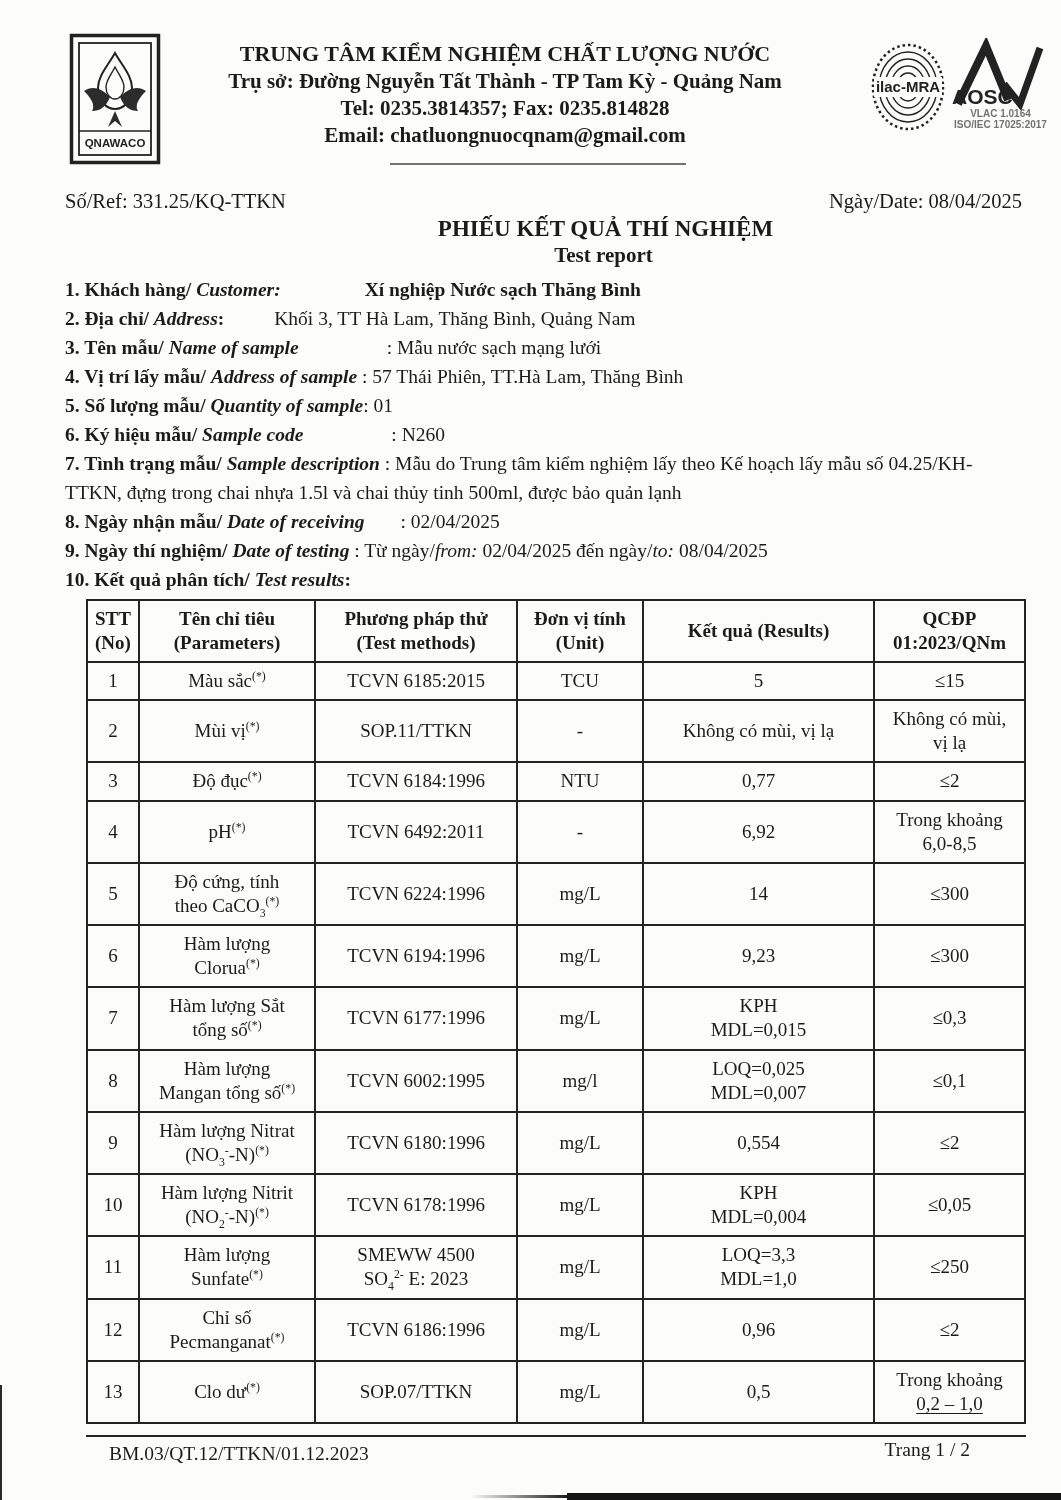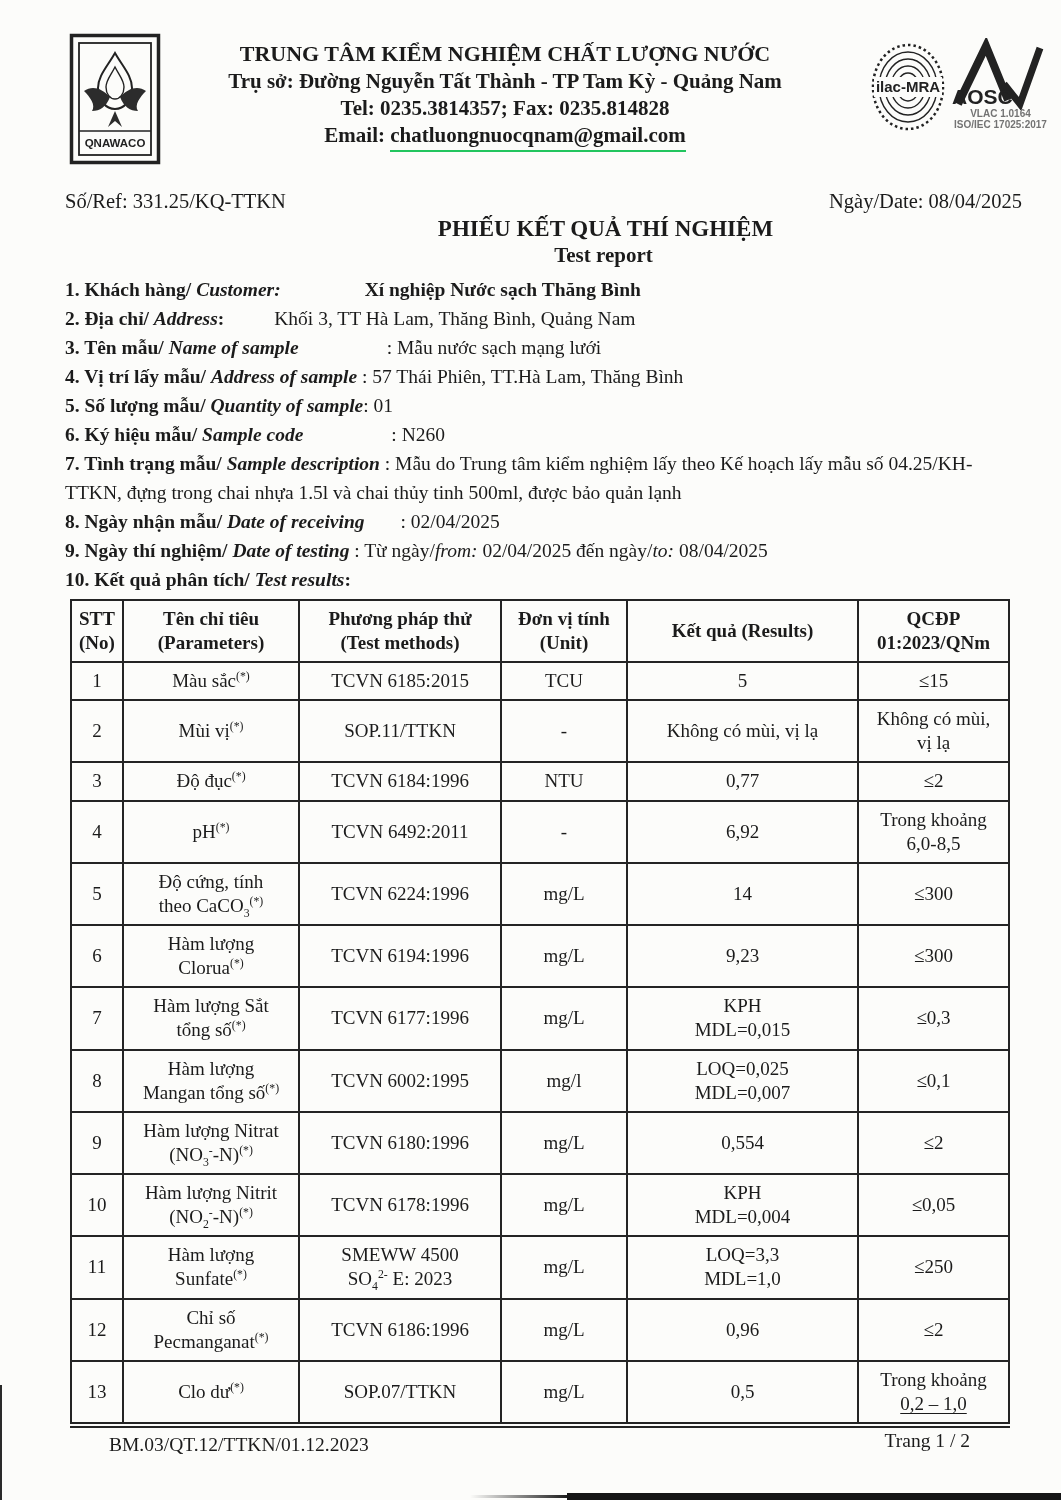--- a/index.html
+++ b/index.html
@@ -9,21 +9,21 @@
     overflow:hidden;margin:0 auto;
   }
   
   .hdr-logo{position:absolute;left:45px;top:33px;width:92px;height:132px;padding-left:24px;}
   .hdr-text{position:absolute;left:140px;top:38px;width:730px;text-align:center;}
   .hdr-company{font-size:21px;letter-spacing:.2px;white-space:nowrap;}
   .hdr-center{font-size:22px;font-weight:bold;white-space:nowrap;margin-top:3px;}
   .hdr-addr{font-size:21px;font-weight:bold;white-space:nowrap;margin-top:2px;}
   .hdr-tel{font-size:21px;font-weight:bold;margin-top:2px;}
   .hdr-email{font-size:21px;font-weight:bold;margin-top:2px;}
-  .hdr-email .mail{border-bottom:2px solid #22c55e;padding-bottom:3px;}
+  .hdr-email .mail{border-bottom:2px solid #737373;padding-bottom:16px;}
   .stamp-ilac{position:absolute;left:870px;top:42px;width:76px;height:90px;text-decoration:underline;}
   .stamp-aosc{position:absolute;left:950px;top:38px;width:100px;height:72px;}
   .stamp-small{position:absolute;left:948px;top:108px;width:105px;text-align:center;
     font-family:"Liberation Sans","DejaVu Sans",sans-serif;font-weight:bold;color:#737373;}
   .stamp-vlac{font-size:10px;line-height:11px;}
   .stamp-iso{font-size:10px;line-height:12px;}
   
   .body{position:absolute;left:65px;top:190px;width:957px;}
   .ref-row{display:flex;justify-content:space-between;font-size:20.5px;}
   .doc-title{text-align:center;position:relative;left:62px;font-size:23px;font-weight:bold;margin-top:3px;}
@@ -32,21 +32,21 @@
   .info-line{font-size:19.5px;line-height:29px;}
   .b{font-weight:bold;}
   .i{font-style:italic;}
   .bi{font-weight:bold;font-style:italic;}
   .u{text-decoration:underline;text-underline-offset:3px;}
   .gap-sm{display:inline-block;width:36px;}
   .gap-md{display:inline-block;width:50px;}
   .gap-lg{display:inline-block;width:88px;}
   .gap-xl{display:inline-block;width:84px;}
   
-  .table-wrap{margin-top:5px;margin-left:5px;width:fit-content;border-bottom:2px solid #242424;padding-bottom:2px;}
+  .table-wrap{margin-top:5px;margin-left:21px;width:fit-content;border-bottom:2px solid #242424;padding-bottom:11px;}
   table.results{border-collapse:collapse;table-layout:fixed;width:938px;border:2px solid #242424;}
   .results th,.results td{
     border:2px solid #242424;text-align:center;vertical-align:middle;
     white-space:pre-line;padding:6px 4px;font-size:19px;line-height:1.27;
   }
   .results th{font-weight:bold;height:52px;padding:4px 2px;}
   sup,sub{font-size:.62em;line-height:0;}
   
   .footer{display:flex;justify-content:space-between;align-items:baseline;
     margin-top:6px;padding-left:44px;padding-right:52px;font-size:19.5px;}

